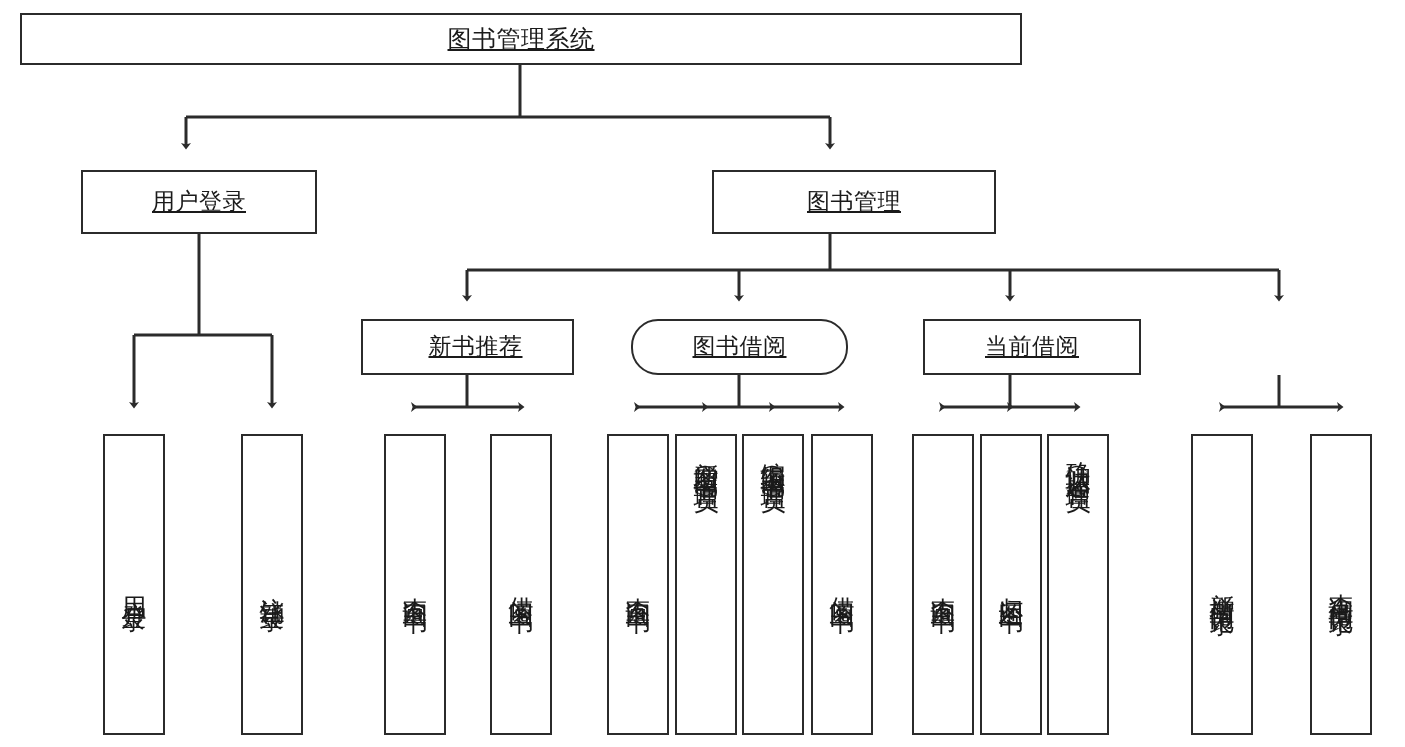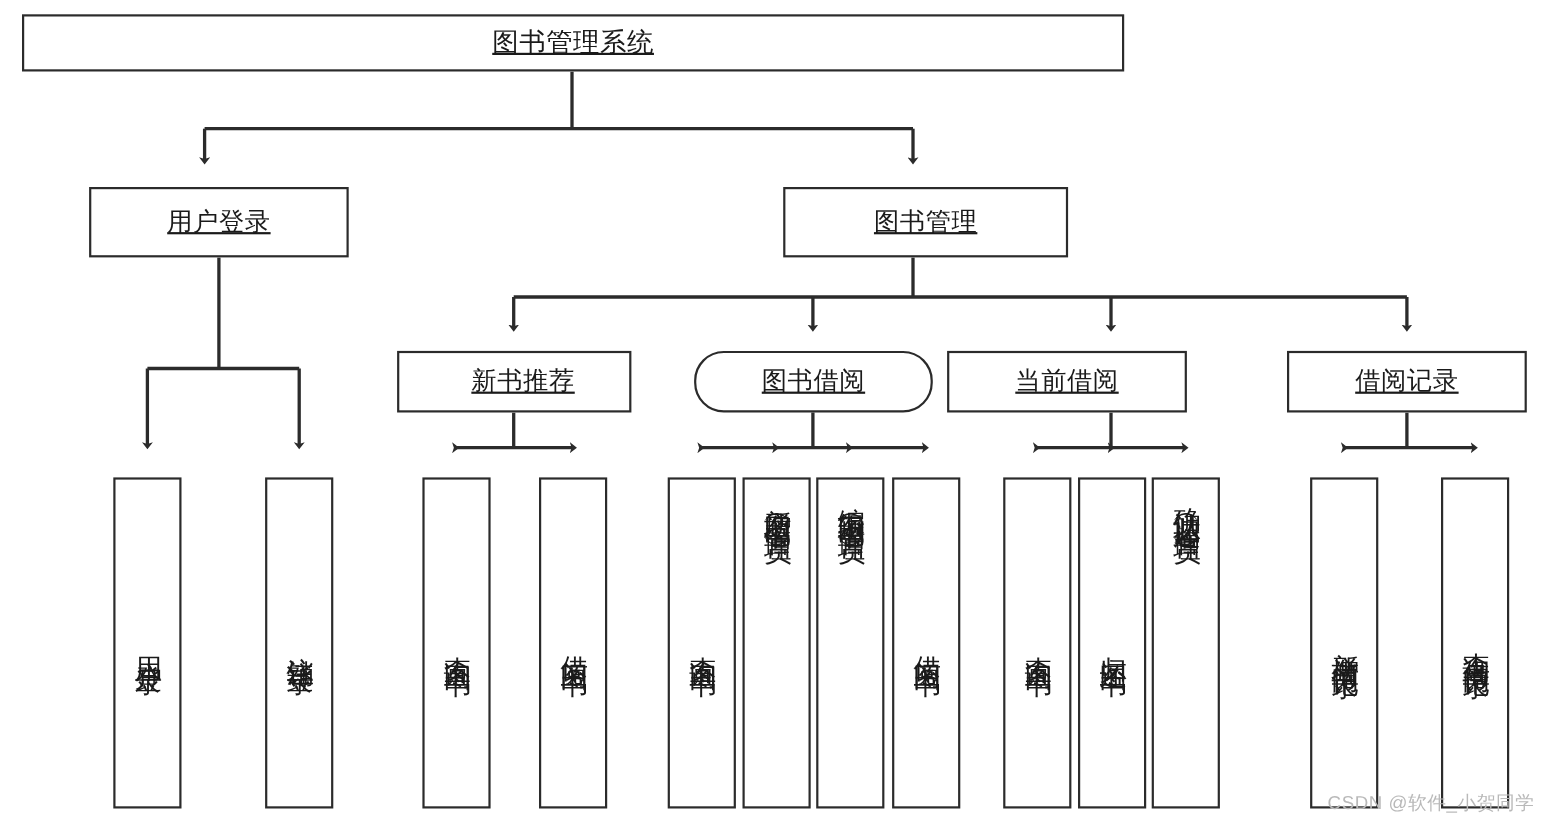--- a/index.html
+++ b/index.html
@@ -135,39 +135,36 @@
   </svg>
 
   <div class="node horiz root" style="left:20px; top:13px; width:1002px; height:52px;">
     <span class="label">图书管理系统</span>
   </div>
 
   <div class="node horiz" style="left:81px; top:170px; width:236px; height:64px;">
     <span class="label">用户登录</span>
   </div>
 
-  <div class="node horiz" style="left:712px; top:170px; width:259px; height:64px;">
+  <div class="node horiz" style="left:712px; top:170px; width:284px; height:64px;">
     <span class="label">图书管理</span>
   </div>
 
   <div class="node horiz" style="left:361px; top:319px; width:213px; height:56px;padding-left:16px;">
     <span class="label">新书推荐</span>
   </div>
 
   <div class="node horiz" style="left:631px; top:319px; width:217px; height:56px;border-radius:27px;">
     <span class="label">图书借阅</span>
   </div>
 
-  <div class="node horiz" style="left:861px; top:319px; width:218px; height:56px;">
+  <div class="node horiz" style="left:923px; top:319px; width:218px; height:56px;">
     <span class="label">当前借阅</span>
   </div>
 
-  <div class="node horiz" style="left:1170px; top:319px; width:218px; height:56px;">
-    <span class="label">借阅记录</span>
-  </div>
 
   <div class="node vert centered" style="left:103px; top:434px; width:62px; height:301px;">
     <span class="label">用户登录</span>
   </div>
 
   <div class="node vert centered" style="left:241px; top:434px; width:62px; height:301px;">
     <span class="label">注销登录</span>
   </div>
 
   <div class="node vert centered" style="left:384px; top:434px; width:62px; height:301px;">
@@ -207,15 +204,14 @@
   </div>
 
   <div class="node vert centered" style="left:1191px; top:434px; width:62px; height:301px;">
     <span class="label">新增借阅记录</span>
   </div>
 
   <div class="node vert centered" style="left:1310px; top:434px; width:62px; height:301px;">
     <span class="label">查询借阅记录</span>
   </div>
 
-  <div id="watermark">CSDN @软件_小贺同学</div>
 
 </div>
 
 </body></html>

